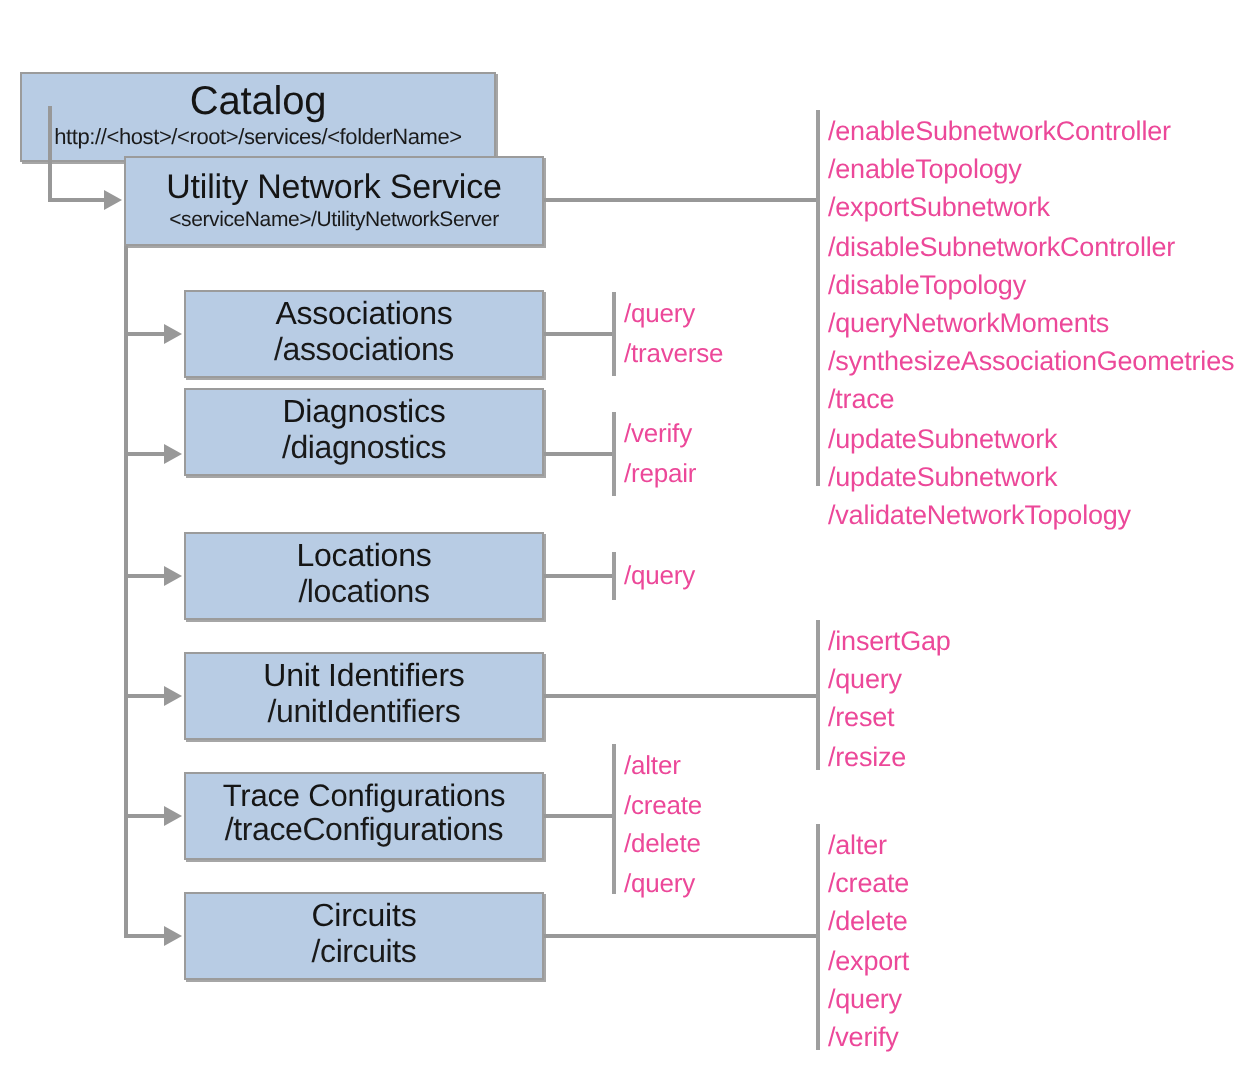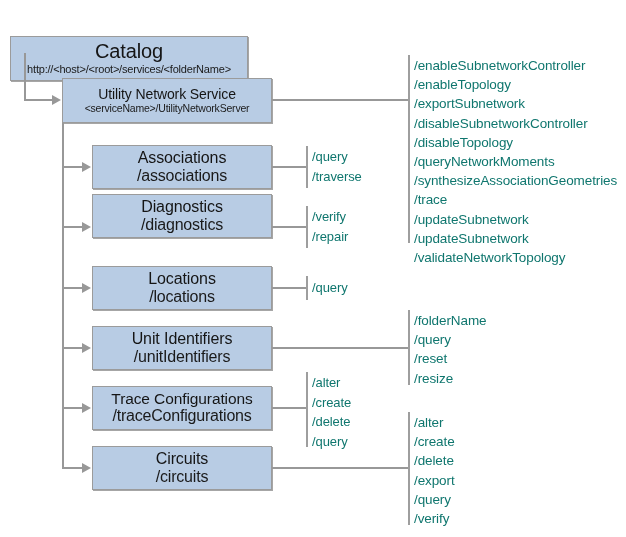--- a/index.html
+++ b/index.html
@@ -46,21 +46,21 @@
 
   #node-catalog {
     left: 10px; top: 8px; width: 238px; height: 45px; margin-top: 28px;
   }
   #node-catalog .title { font-size: 20px; margin-bottom: 2px; }
   #node-catalog .path  { font-size: 11px; }
 
   #node-uns {
     left: 62px; top: 78px; width: 210px; height: 45px;
   }
-  #node-uns .title { font-size: 14px; margin-bottom: 2px; }
+  #node-uns .title { font-size: 17px; margin-bottom: 2px; }
   #node-uns .path  { font-size: 10.5px; }
 
   .child-node {
     left: 92px; width: 180px; height: 44px;
   }
   .child-node .title { font-size: 16px; margin-bottom: 1px; }
   .child-node .path  { font-size: 16px; }
   #node-associations   { top: 145px; }
   #node-diagnostics    { top: 194px; }
   #node-locations      { top: 266px; }
@@ -87,21 +87,21 @@
     position: absolute;
     width: 0; height: 0;
     border-top: 5px solid transparent;
     border-bottom: 5px solid transparent;
     border-left: 9px solid #989898;
   }
 
   
   .ops {
     position: absolute;
-    color: #0f766e;
+    color: #ec4899;
     font-size: 13.5px;
     line-height: 19.2px;
     white-space: nowrap;
     letter-spacing: -0.1px;
   }
   .ops .op { display: block; }
 
   .ops-small {
     font-size: 13px;
     line-height: 19.5px;
@@ -215,21 +215,21 @@
       <span class="op">/traverse</span>
     </div>
   <div class="ops ops-small" id="ops-diagnostics" style="left:312px; top:207px;">
       <span class="op">/verify</span>
       <span class="op">/repair</span>
     </div>
   <div class="ops ops-small" id="ops-locations" style="left:312px; top:278px;">
       <span class="op">/query</span>
     </div>
   <div class="ops" id="ops-unitids" style="left:414px; top:311px;">
-      <span class="op">/folderName</span>
+      <span class="op">/insertGap</span>
       <span class="op">/query</span>
       <span class="op">/reset</span>
       <span class="op">/resize</span>
     </div>
   <div class="ops ops-small" id="ops-traceconfigs" style="left:312px; top:373px;">
       <span class="op">/alter</span>
       <span class="op">/create</span>
       <span class="op">/delete</span>
       <span class="op">/query</span>
     </div>

